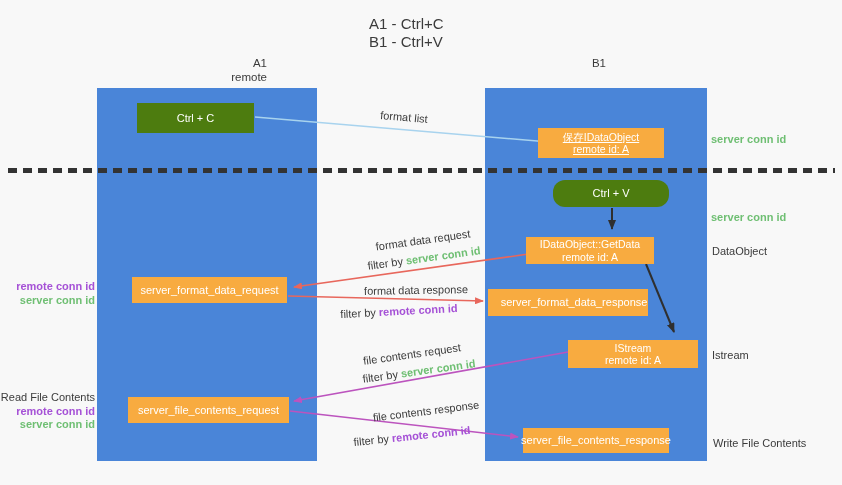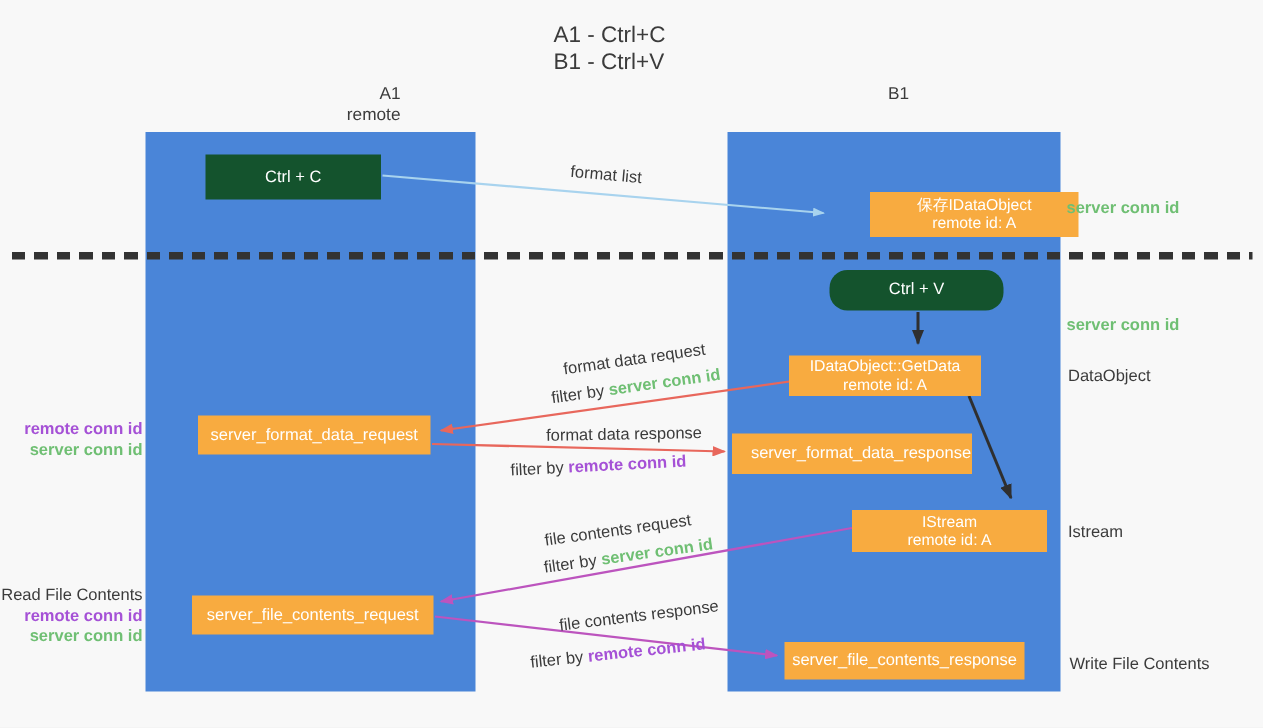--- a/index.html
+++ b/index.html
@@ -8,21 +8,21 @@
           font-family:"Liberation Sans",sans-serif;color:#3b3b3b;}
   .title{position:absolute;left:369px;top:15px;font-size:15px;line-height:18px;color:#3b3b3b;}
   .ll-header{position:absolute;width:120px;text-align:center;font-size:11.5px;line-height:14px;color:#3b3b3b;}
   .column{position:absolute;background:#4a85d8;z-index:1;}
   .dotted{position:absolute;left:8px;top:168px;width:827px;height:5px;z-index:2;
           background:repeating-linear-gradient(to right,#333 0 9px,transparent 9px 15px);}
   .arrows{position:absolute;left:0;top:0;z-index:2;pointer-events:none;}
   .node{position:absolute;z-index:3;display:flex;flex-direction:column;align-items:center;
         justify-content:center;color:#fff;font-size:11px;line-height:13px;text-align:center;white-space:nowrap;}
   .node.two{font-size:10.5px;line-height:12.5px;}
-  .green-node{background:#14532d;text-align:center;}
+  .green-node{background:#4d7c0f;text-align:center;}
   .orange-node{background:#f8ab40;}
   .alabel{position:absolute;z-index:3;white-space:nowrap;font-size:11px;color:#3b3b3b;
           transform:translate(-50%,-50%) rotate(var(--r,0deg));}
   .side{position:absolute;z-index:3;font-size:11px;white-space:nowrap;color:#3b3b3b;}
   .leftblock{position:absolute;left:0;width:95px;z-index:3;text-align:right;
              font-size:11px;line-height:13.5px;white-space:nowrap;}
   .g{color:#6fbf73;font-weight:bold;}
   .p{color:#a551d6;font-weight:bold;}
 </style>
 </head>
@@ -69,21 +69,21 @@
     <line x1="550" y1="251" x2="294" y2="287" stroke-width="1.5" marker-end="url(#m-red)" stroke="#e8675c"></line>
     <line x1="288" y1="296" x2="483" y2="301" stroke-width="1.5" marker-end="url(#m-red)" stroke="#e8675c"></line>
     <line x1="568" y1="352" x2="294" y2="401" stroke-width="1.5" marker-end="url(#m-mag)" stroke="#bc54be"></line>
     <line x1="290" y1="411" x2="518" y2="437" stroke-width="1.5" marker-end="url(#m-mag)" stroke="#bc54be"></line>
   </svg>
 
   <div class="node green-node" style="left:137px;top:103px;width:117px;height:30px;">
     <span>Ctrl + C</span>
   </div>
 
-  <div class="node orange-node two" style="left:580px;top:128px;width:139px;height:30px;">
+  <div class="node orange-node two" style="left:538px;top:128px;width:126px;height:30px;text-decoration:underline;">
     <div>保存IDataObject</div>
     <div>remote id: A</div>
   </div>
 
   <div class="node green-node" style="left:553px;top:180px;width:116px;height:27px;border-radius:12px;">
     <span>Ctrl + V</span>
   </div>
 
   <div class="node orange-node two" style="left:526px;top:237px;width:128px;height:27px;">
     <div>IDataObject::GetData</div>
@@ -100,21 +100,21 @@
 
   <div class="node orange-node two" style="left:568px;top:340px;width:130px;height:28px;">
     <div>IStream</div>
     <div>remote id: A</div>
   </div>
 
   <div class="node orange-node" style="left:128px;top:397px;width:161px;height:26px;">
     <span>server_file_contents_request</span>
   </div>
 
-  <div class="node orange-node" style="left:523px;top:428px;width:160px;height:25px;">
+  <div class="node orange-node" style="left:523px;top:428px;width:146px;height:25px;">
     <span>server_file_contents_response</span>
   </div>
 
   <div class="alabel" style="left:404px;top:117px;--r:5deg">format list</div>
 
   <div class="alabel" style="left:423px;top:240px;--r:-8deg">format data request</div>
   <div class="alabel" style="left:424px;top:258px;--r:-8deg">
     <span>filter by </span><span class="g">server conn id</span>
   </div>
 

